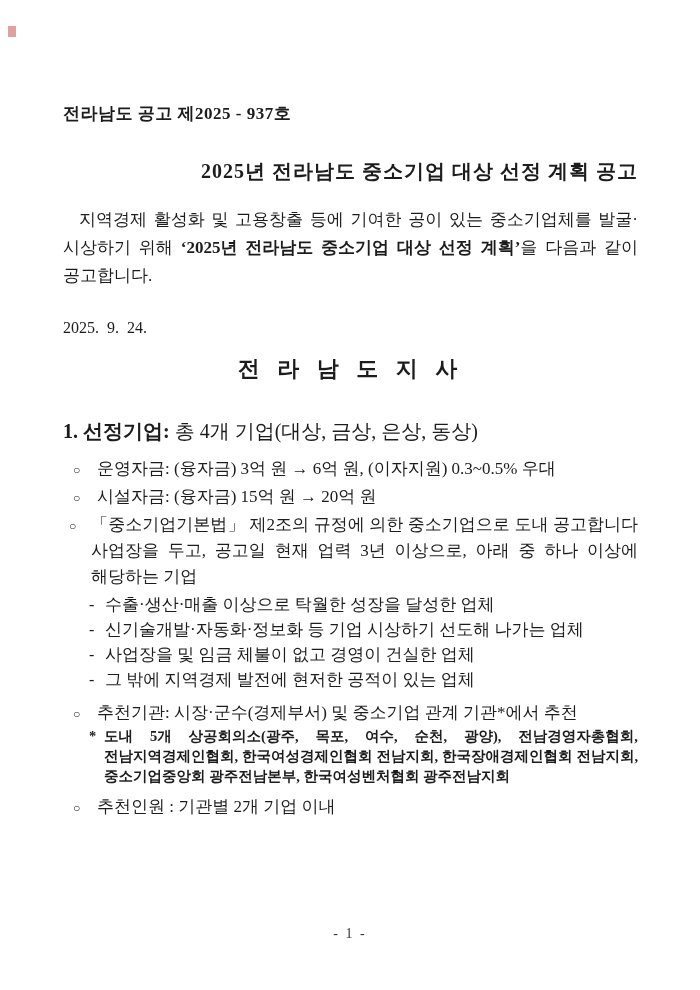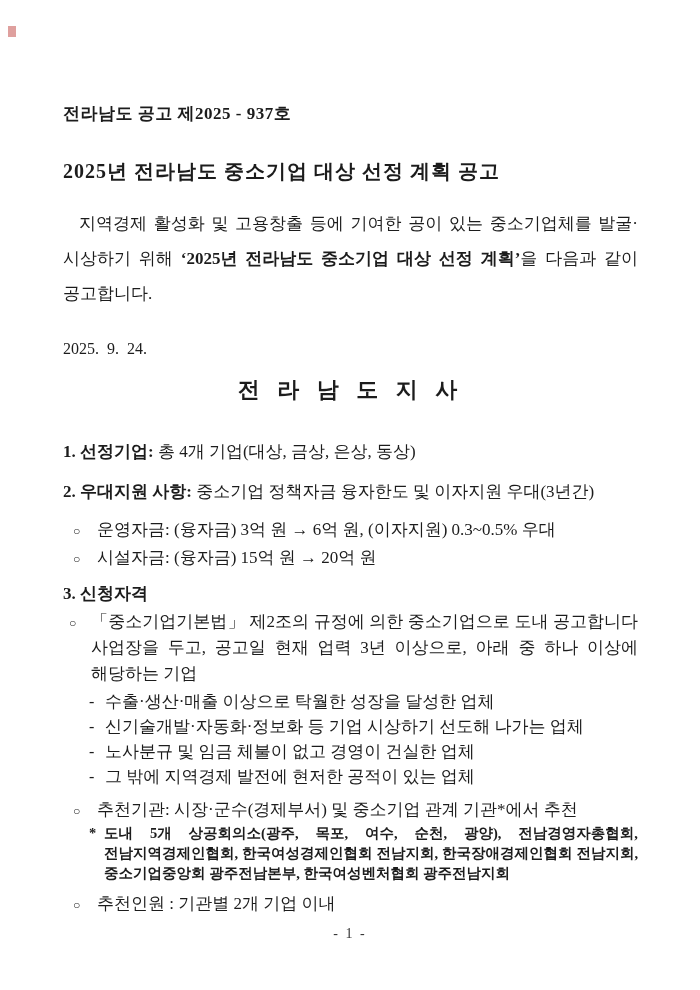--- a/index.html
+++ b/index.html
@@ -33,28 +33,28 @@
     margin-top: 102px;
     font-size: 17px;
     font-weight: bold;
     line-height: 24px;
     letter-spacing: 0.5px;
   }
   .title {
     margin-top: 30px;
     font-size: 20px;
     font-weight: bold;
-    text-align: left;
+    text-align: right;
     line-height: 30px;
     letter-spacing: 1px;
   }
   .intro {
     margin-top: 20px;
     font-size: 17px;
-    line-height: 35px;
+    line-height: 28px;
     text-align: justify;
     text-indent: 16px;
     word-break: keep-all;
   }
   .date {
     margin-top: 26px;
     font-size: 16px;
     line-height: 24px;
     text-align: left;
     padding-right: 14px;
@@ -62,21 +62,21 @@
   }
   .signature {
     margin-top: 10px;
     font-size: 22px;
     font-weight: bold;
     text-align: center;
     line-height: 38px;
     letter-spacing: 6px;
   }
   .num-item {
-    font-size: 17px;
+    font-size: 20px;
     line-height: 26px;
     word-break: keep-all;
   }
   .num-item .lbl { font-weight: bold; }
   .mt30 { margin-top: 30px; }
   .mt14 { margin-top: 14px; }
   .mt12 { margin-top: 12px; }
   .mt10 { margin-top: 10px; }
   .mt8  { margin-top: 8px; }
   .mt2  { margin-top: 2px; }
@@ -141,49 +141,47 @@
     <h1 class="title">2025년 전라남도 중소기업 대상 선정 계획 공고</h1>
 
     <p class="intro"><span>지역경제 활성화 및 고용창출 등에 기여한 공이 있는 중소기업체를 발굴·시상하기 위해 </span><span class="b">‘2025년 전라남도 중소기업 대상 선정 계획’</span><span>을 다음과 같이 공고합니다.</span></p>
 
     <p class="date">2025.  9.  24.</p>
 
     <p class="signature">전 라 남 도 지 사</p>
 
     <p class="num-item mt30"><span class="lbl">1. 선정기업:</span> <span>총 4개 기업(대상, 금상, 은상, 동상)</span></p>
 
-    <p class="num-item mt14"><span class="lbl">2. 우대지원 사항:</span> <span>중소기업 정책자금 융자한도 및 이자지원 우대(3년간)</span></p>
 
     <div class="row circle mt12">
       <span class="bullet">○</span>
       <span class="txt">운영자금: (융자금) 3억 원 → 6억 원, (이자지원) 0.3~0.5% 우대</span>
     </div>
     <div class="row circle mt2">
       <span class="bullet">○</span>
       <span class="txt">시설자금: (융자금) 15억 원 → 20억 원</span>
     </div>
 
-    <p class="num-item mt10"><span class="lbl">3. 신청자격</span></p>
 
     <div class="row para mt2">
       <span class="bullet">○</span>
       <span class="txt">「중소기업기본법」 제2조의 규정에 의한 중소기업으로 도내 공고합니다 사업장을 두고, 공고일 현재 업력 3년 이상으로, 아래 중 하나 이상에 해당하는 기업</span>
     </div>
 
     <div class="row dash mt2">
       <span class="bullet">-</span>
       <span class="txt">수출·생산·매출 이상으로 탁월한 성장을 달성한 업체</span>
     </div>
     <div class="row dash">
       <span class="bullet">-</span>
       <span class="txt">신기술개발·자동화·정보화 등 기업 시상하기 선도해 나가는 업체</span>
     </div>
     <div class="row dash">
       <span class="bullet">-</span>
-      <span class="txt">노사분규 및 임금 체불이 없고 경영이 건실한 업체</span>
+      <span class="txt">사업장을 및 임금 체불이 없고 경영이 건실한 업체</span>
     </div>
     <div class="row dash">
       <span class="bullet">-</span>
       <span class="txt">그 밖에 지역경제 발전에 현저한 공적이 있는 업체</span>
     </div>
 
 
     <div class="row circle mt8">
       <span class="bullet">○</span>
       <span class="txt">추천기관: 시장·군수(경제부서) 및 중소기업 관계 기관*에서 추천</span>

